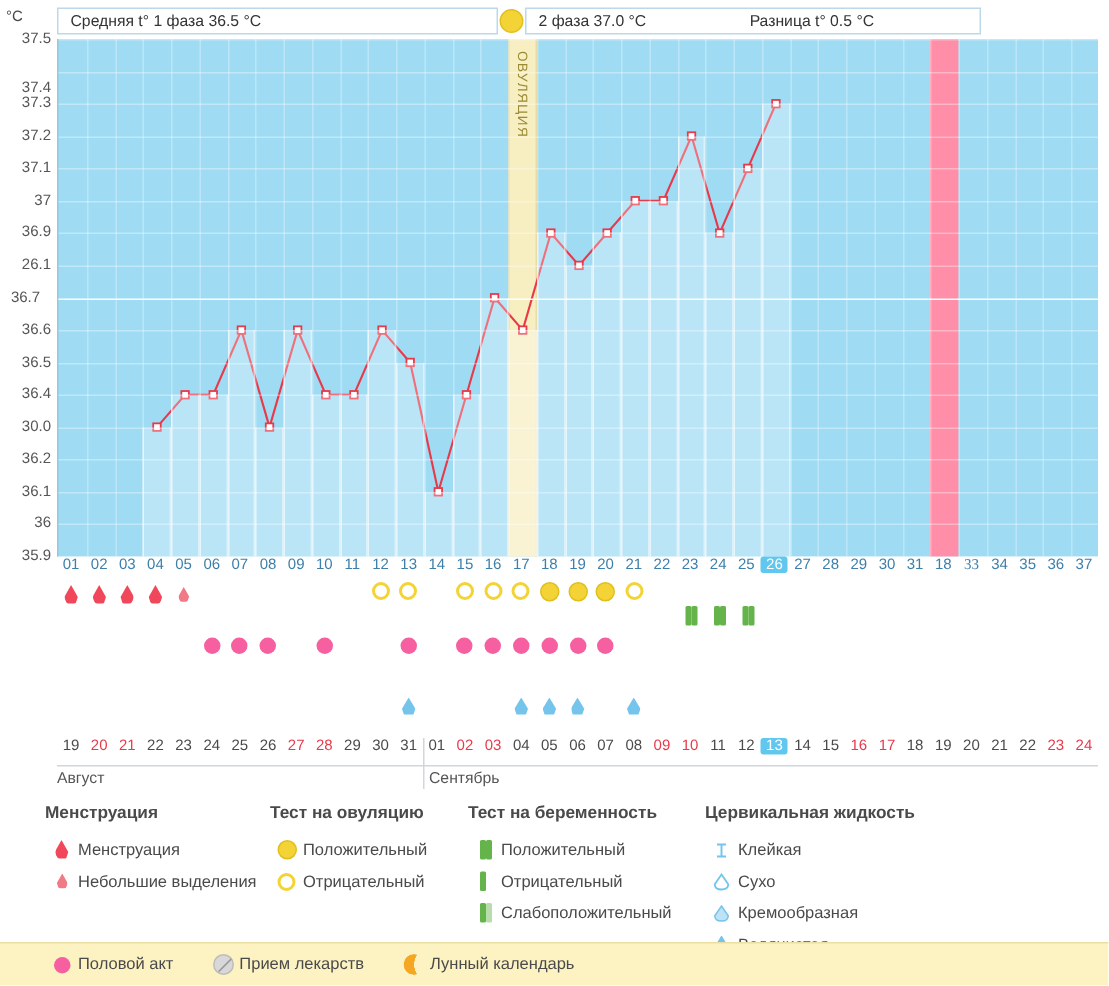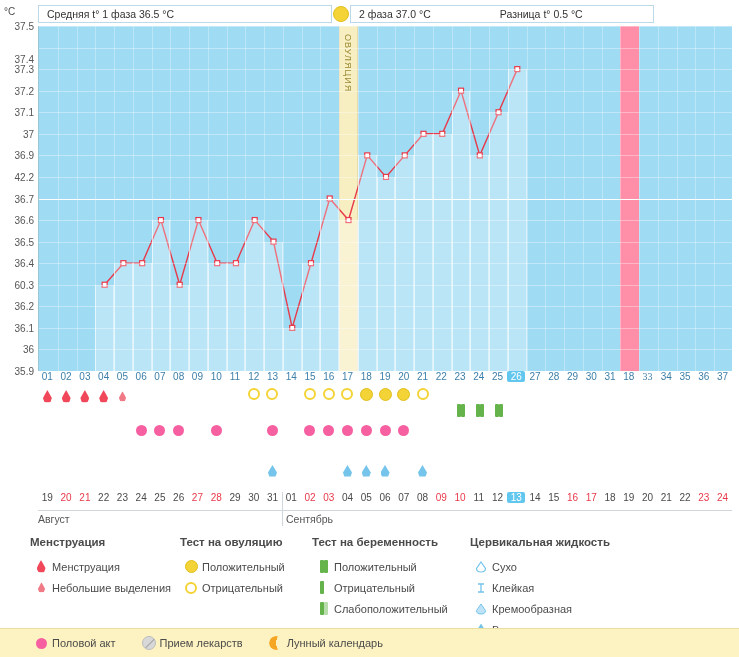--- a/index.html
+++ b/index.html
@@ -309,26 +309,26 @@
       <div class="fill-col" style="left: 468.919px; width: 18.7568px; height: 301.875px;"></div>
     </div>
   <div id="yLabels">
       <div class="ylab" style="top: 26px;">37.5</div>
       <div class="ylab" style="top: 59px;">37.4</div>
       <div class="ylab" style="top: 69.125px;">37.3</div>
       <div class="ylab" style="top: 90.6875px;">37.2</div>
       <div class="ylab" style="top: 112.25px;">37.1</div>
       <div class="ylab" style="top: 133.812px;">37</div>
       <div class="ylab" style="top: 155.375px;">36.9</div>
-      <div class="ylab" style="top: 176.938px;">42.2</div>
-      <div class="ylab" style="top: 198.5px;">36.7</div>
+      <div class="ylab" style="top: 176.938px;">26.1</div>
+      <div class="ylab" style="top: 198.5px; text-align: center;">36.7</div>
       <div class="ylab" style="top: 220.062px;">36.6</div>
       <div class="ylab" style="top: 241.625px;">36.5</div>
       <div class="ylab" style="top: 263.188px;">36.4</div>
-      <div class="ylab" style="top: 284.75px;">60.3</div>
+      <div class="ylab" style="top: 284.75px;">30.0</div>
       <div class="ylab" style="top: 306.312px;">36.2</div>
       <div class="ylab" style="top: 327.875px;">36.1</div>
       <div class="ylab" style="top: 349.437px;">36</div>
       <div class="ylab" style="top: 371px;">35.9</div>
     </div>
 
   <div class="cyclerow" id="cycleRow">
       <div class="cd" style="left: 0.378378px;">01</div>
       <div class="cd" style="left: 19.1351px;">02</div>
       <div class="cd" style="left: 37.8919px;">03</div>
@@ -511,32 +511,32 @@
           </span>
         <span>Слабоположительный</span>
       </div>
     </div>
 
     <div class="lcol" style="left:470px; width:220px;">
       <h4>Цервикальная жидкость</h4>
       <div class="litem">
         <span class="licon">
           <svg width="12" height="12" viewBox="0 0 12 12">
+              <path d="M3 2 H9 M6 2 V10 M3 10 H9" stroke="#74c4ec" stroke-width="1.3" fill="none"></path>
+            </svg>
+        </span>
+        <span>Клейкая</span>
+      </div>
+      <div class="litem">
+        <span class="licon">
+          <svg width="12" height="12" viewBox="0 0 12 12">
               <path d="M6 1 L10.5 7.5 Q10.5 11 6 11 Q1.5 11 1.5 7.5 Z" fill="none" stroke="#74c4ec" stroke-width="1.2"></path>
             </svg>
         </span>
         <span>Сухо</span>
-      </div>
-      <div class="litem">
-        <span class="licon">
-          <svg width="12" height="12" viewBox="0 0 12 12">
-              <path d="M3 2 H9 M6 2 V10 M3 10 H9" stroke="#74c4ec" stroke-width="1.3" fill="none"></path>
-            </svg>
-        </span>
-        <span>Клейкая</span>
       </div>
       <div class="litem">
         <span class="licon">
           <svg width="12" height="12" viewBox="0 0 12 12">
               <path d="M6 1 L10.5 7.5 Q10.5 11 6 11 Q1.5 11 1.5 7.5 Z" fill="#bfe3f6" stroke="#74c4ec" stroke-width="1"></path>
             </svg>
         </span>
         <span>Кремообразная</span>
       </div>
       <div class="litem">

